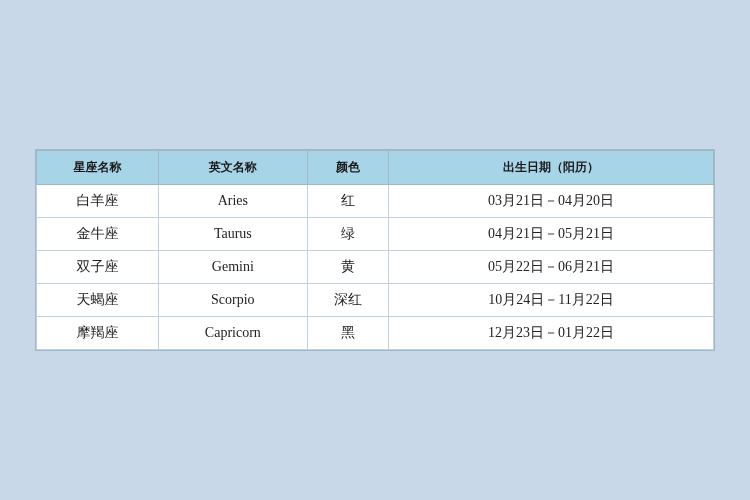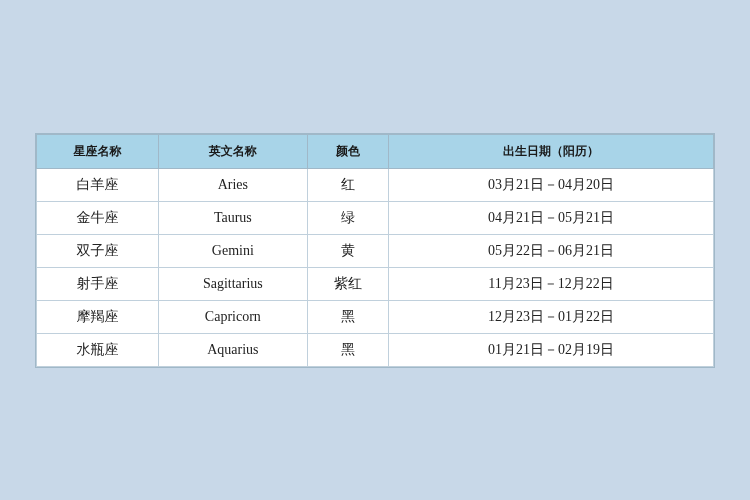--- a/index.html
+++ b/index.html
@@ -85,32 +85,26 @@
           <td>绿</td>
           <td>04月21日－05月21日</td>
         </tr>
         <tr>
           <td>双子座</td>
           <td>Gemini</td>
           <td>黄</td>
           <td>05月22日－06月21日</td>
         </tr>
         <tr>
-          <td>射手座</td>
-          <td>Sagittarius</td>
-          <td>紫红</td>
-          <td>11月23日－12月22日</td>
+          <td>天蝎座</td>
+          <td>Scorpio</td>
+          <td>深红</td>
+          <td>10月24日－11月22日</td>
         </tr>
         <tr>
           <td>摩羯座</td>
           <td>Capricorn</td>
           <td>黑</td>
           <td>12月23日－01月22日</td>
         </tr>
-        <tr>
-          <td>水瓶座</td>
-          <td>Aquarius</td>
-          <td>黑</td>
-          <td>01月21日－02月19日</td>
-        </tr>
       </tbody>
   </table>
 </div>
 
 </body></html>

